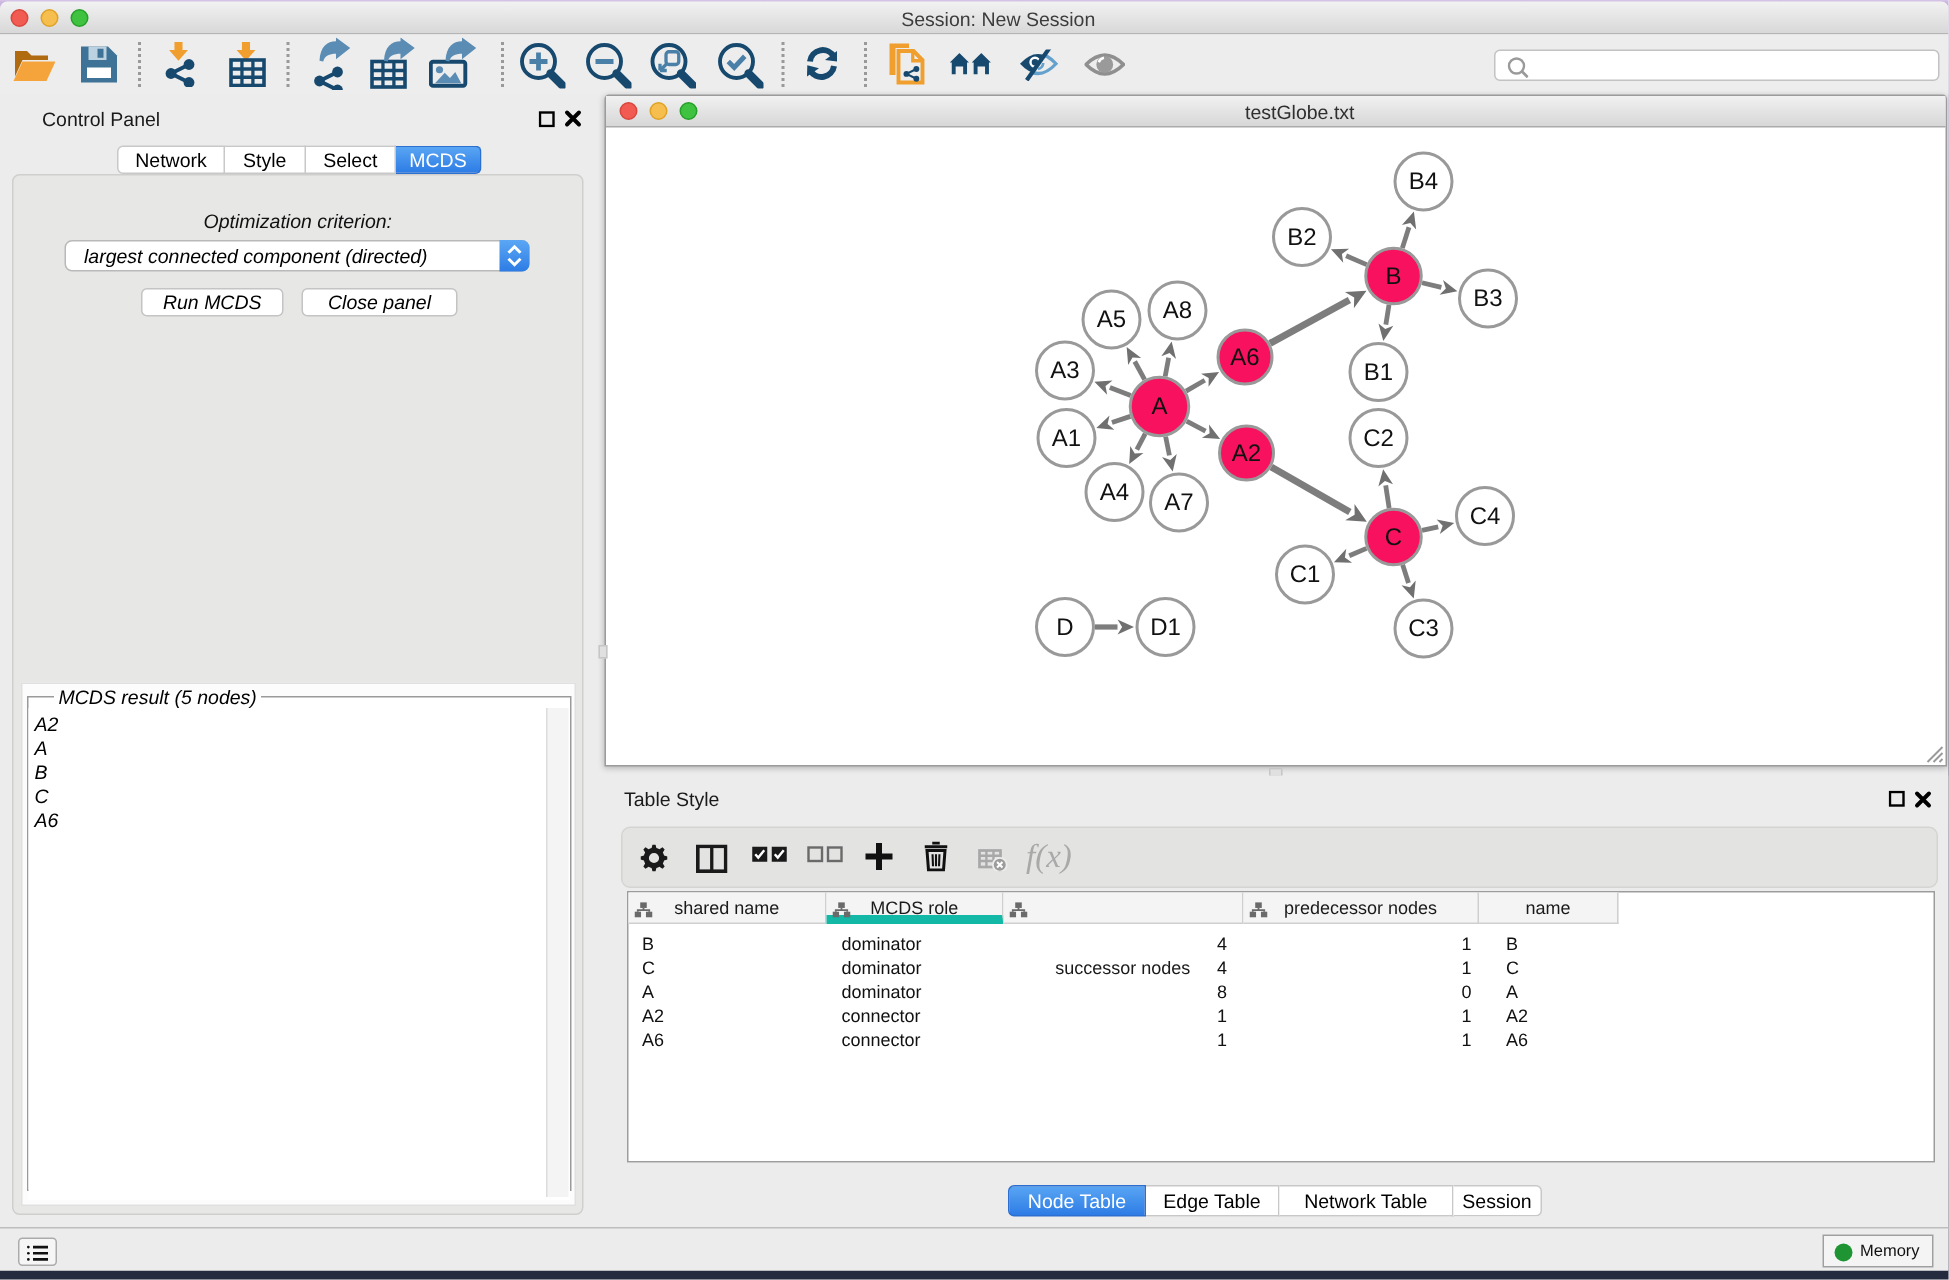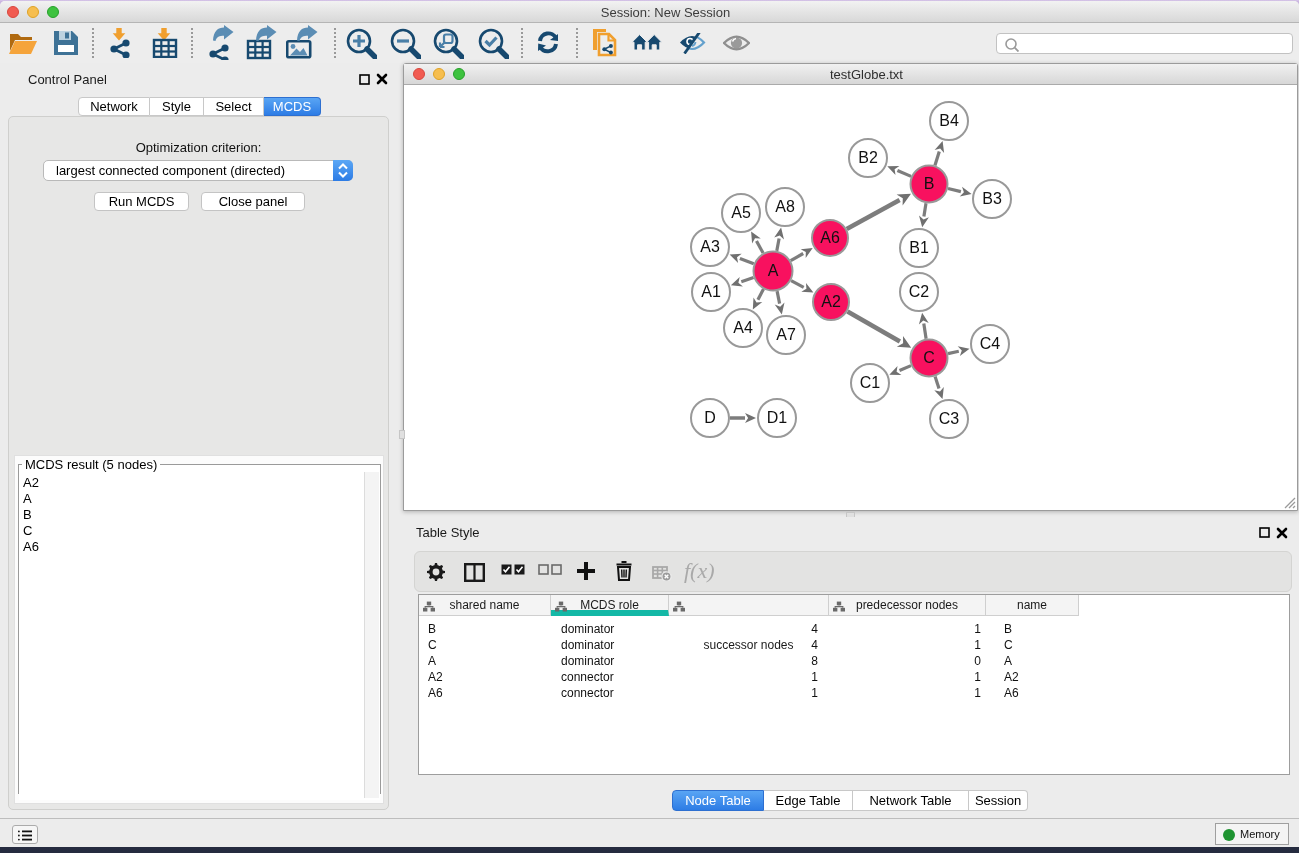--- a/index.html
+++ b/index.html
@@ -181,36 +181,36 @@
   <div class="abs panelhead" style="left:28px;top:9px;font-size:13px;color:#1a1a1a;">Control Panel</div>
   <svg class="abs" style="left:359px;top:11px;" width="11" height="11" viewBox="0 0 11 11">
       <rect x="1" y="1" width="9" height="9" fill="none" stroke="#000" stroke-width="1.6"></rect>
     </svg>
   <svg class="abs" style="left:376px;top:10px;" width="12" height="12" viewBox="0 0 12 12">
       <path d="M2 2 L10 10 M10 2 L2 10" stroke="#000" stroke-width="2.6" stroke-linecap="round"></path>
     </svg>
   <div class="abs" style="left:78px;top:34px;white-space:nowrap;">
     <span class="tabbtn first" style="width:72px;">Network</span><span class="tabbtn" style="width:54px;">Style</span><span class="tabbtn" style="width:60px;">Select</span><span class="tabbtn last sel" style="width:57px;">MCDS</span>
   </div>
-  <div class="abs" style="left:8px;top:53px;width:381px;height:694px;background:#e7e7e6;border:1px solid #cfcfcd;border-radius:5px;">
+  <div class="abs" style="left:8px;top:53px;width:381px;height:694px;background:#e7e7e6;border:1px solid #cfcfcd;border-radius:5px;font-style:italic;">
     <div class="abs" style="left:0;top:23px;width:379px;text-align:center;font-size:13px;color:#111;">Optimization criterion:</div>
     <div class="abs" style="left:34px;top:43px;width:310px;height:21px;background:#fff;border:1px solid #b9b9b9;border-radius:5px;">
       <div class="abs" style="left:12px;top:2px;font-size:13px;color:#000;">largest connected component (directed)</div>
       <div class="abs" style="right:-1px;top:-1px;width:20px;height:21px;background:linear-gradient(#5ba7f5,#2d7ce5);border-radius:0 5px 5px 0;">
         <svg width="20" height="21" viewBox="0 0 20 21">
             <path d="M6 8.5 L10 4.5 L14 8.5" stroke="#fff" stroke-width="2" fill="none"></path>
             <path d="M6 12.5 L10 16.5 L14 12.5" stroke="#fff" stroke-width="2" fill="none"></path>
           </svg>
       </div>
     </div>
     <span class="btn abs" style="left:85px;top:75px;width:95px;">Run MCDS</span>
     <span class="btn abs" style="left:192px;top:75px;width:104px;">Close panel</span>
     <div class="abs" style="left:5px;top:338px;width:370px;height:349px;background:#fcfcfc;border:1px solid #e0e0e0;">
       <fieldset class="abs" style="left:3px;top:1px;width:363px;height:337px;border:1px solid #9a9a9a;background:#fff;">
-        <legend style="font-size:13px;color:#000;margin-left:3px;padding:0 3px;">MCDS result (5 nodes)</legend>
+        <legend style="font-size:13px;color:#000;margin-left:17px;padding:0 3px;">MCDS result (5 nodes)</legend>
         <div style="position:absolute;left:0;top:0;width:361px;height:328px;background:#fff;">
           <div style="font-size:13px;color:#000;padding:3px 0 0 4px;line-height:16px;">A2<br>A<br>B<br>C<br>A6</div>
           <div style="position:absolute;right:1px;top:0;width:15px;height:326px;background:#f4f4f4;border-left:1px solid #dcdcdc;"></div>
         </div>
       </fieldset>
     </div>
   </div>
 </div>
 
 <div class="abs" style="left:403px;top:63px;width:895px;height:448px;background:#fff;border:1px solid #9b9b9b;box-shadow:0 1px 4px rgba(0,0,0,0.25);border-radius:3px 3px 0 0;">

